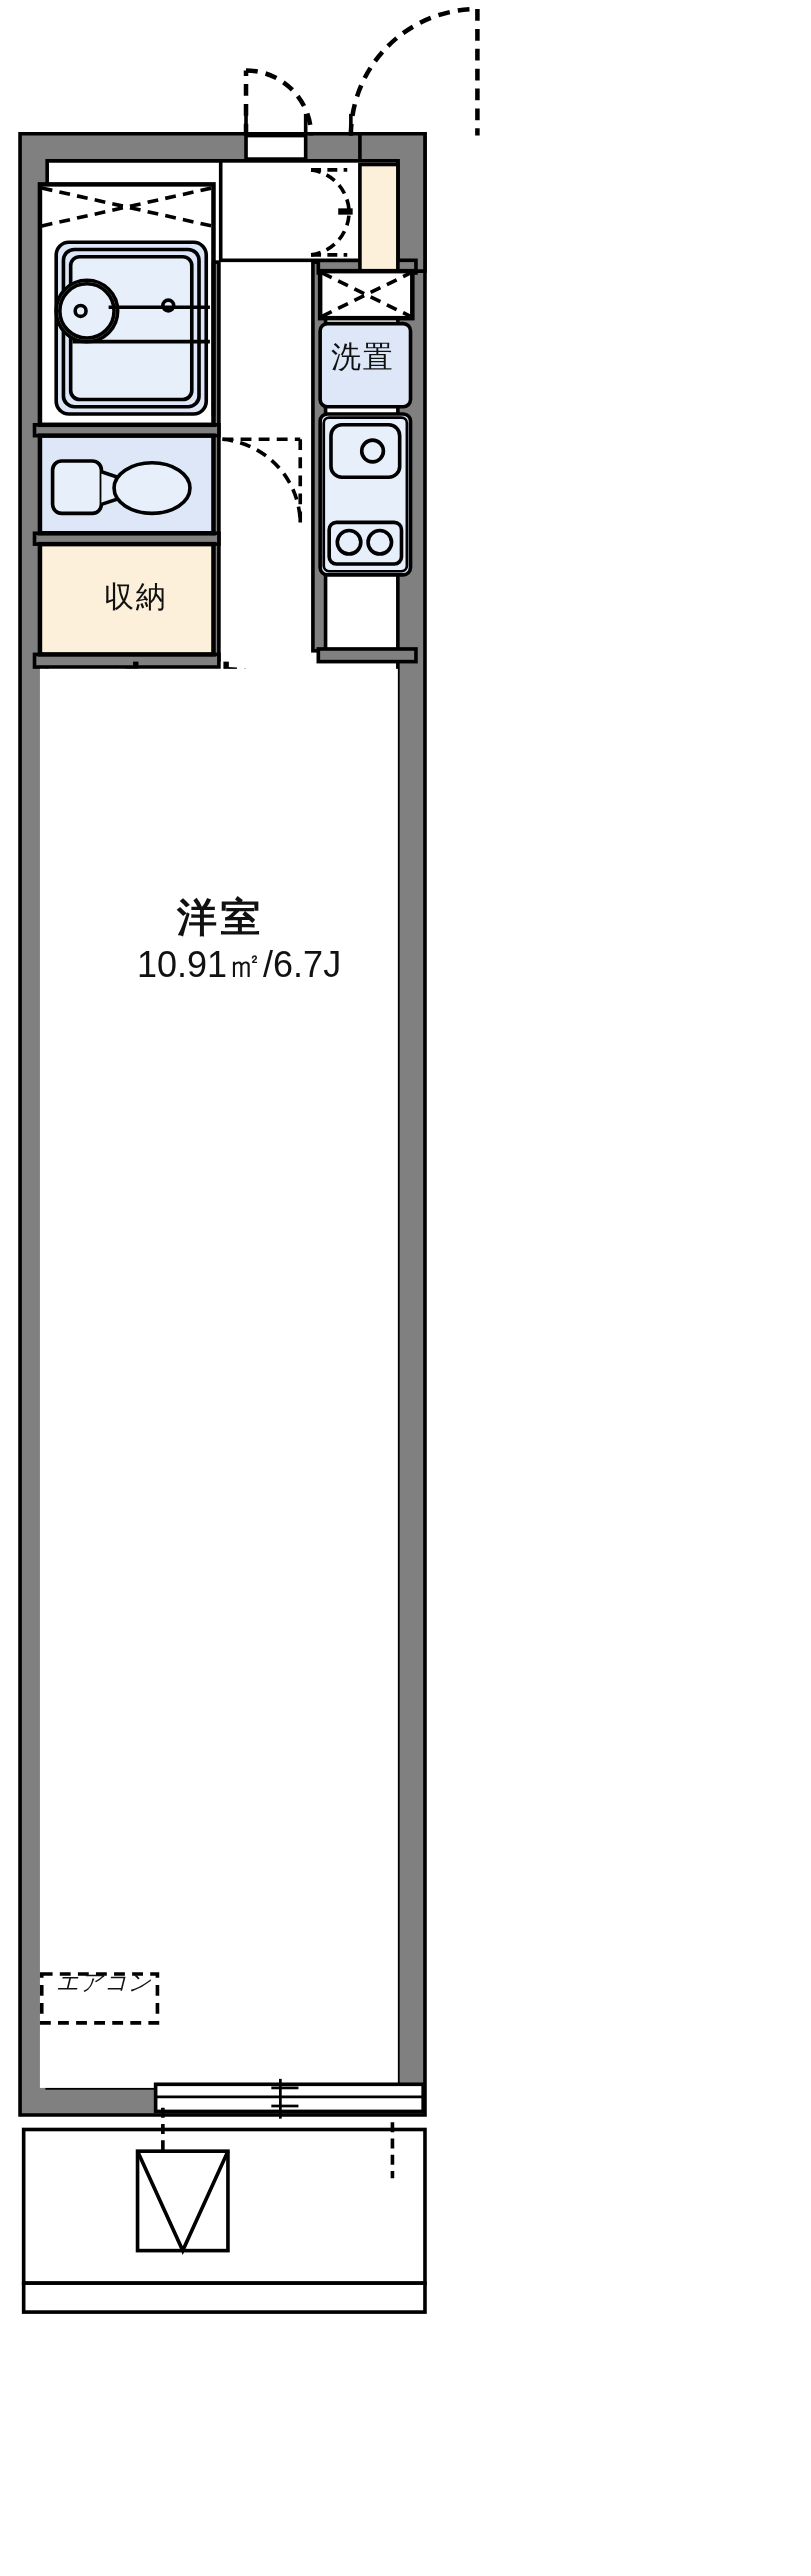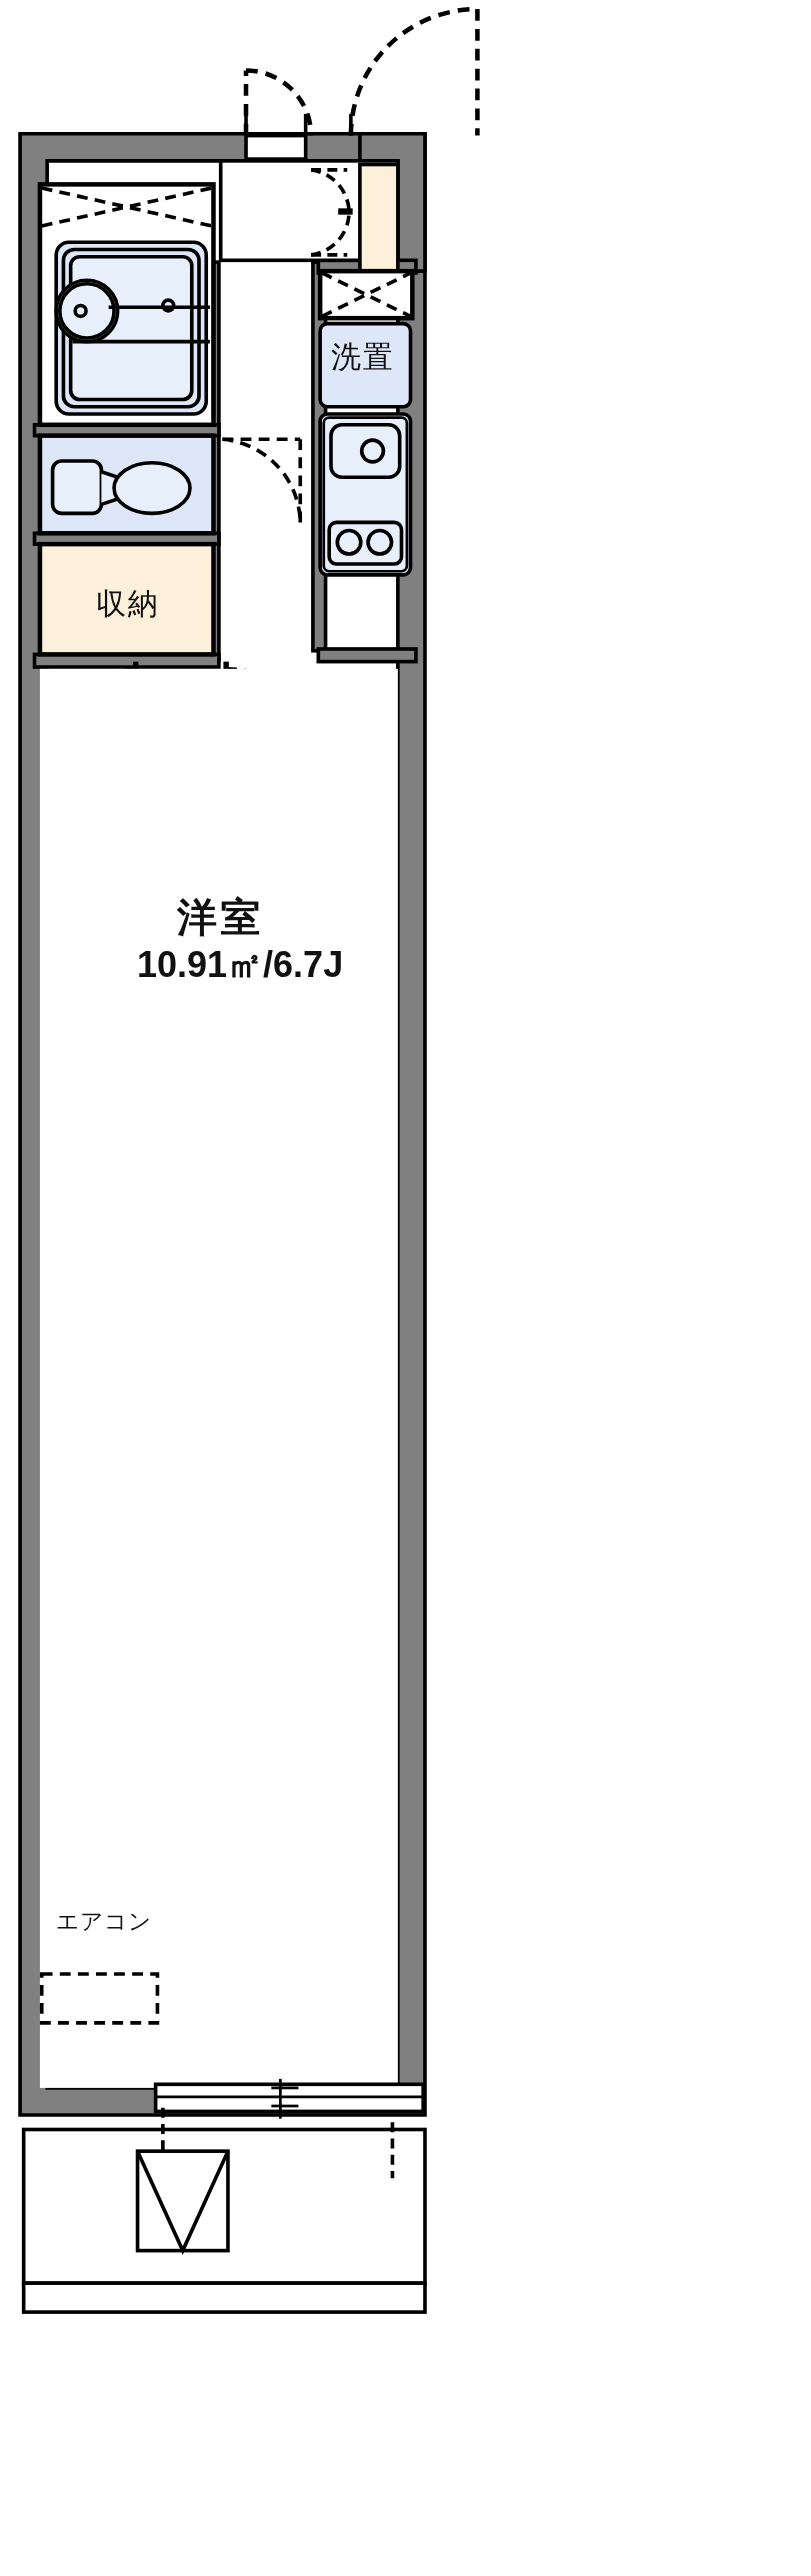--- a/index.html
+++ b/index.html
@@ -1,21 +1,21 @@
 <!DOCTYPE html>
 <html style="font-size:14.5px"><head>
 <meta charset="utf-8">
 <style>
   html,body{margin:0;padding:0;background:#ffffff;}
   body{font-family:"Liberation Sans","DejaVu Sans",sans-serif;}
   #plan{position:relative;width:812px;height:2576px;background:#fff;overflow:hidden;}
   #plan svg{position:absolute;left:0;top:0;}
   .lbl{position:absolute;white-space:nowrap;color:#111;line-height:1;}
   .lbl-room{font-size:40px;letter-spacing:3.6px;}
-  .lbl-area{font-size:36px;letter-spacing:0px;font-weight:bold;}
+  .lbl-area{font-size:36px;letter-spacing:0px;}
   .lbl-mid{font-size:30px;letter-spacing:1.8px;}
   .lbl-small{font-size:22.6px;letter-spacing:0.9px;}
 </style>
 </head>
 <body>
 
 <div id="plan">
 
   <svg width="812" height="2576" viewBox="0 0 898 2850" xmlns="http://www.w3.org/2000/svg">
 
@@ -194,24 +194,24 @@
         <rect x="152" y="2380" width="100" height="110" fill="#ffffff" stroke="#000" stroke-width="4"></rect>
         <path d="M152,2380 L202,2490 L252,2380" fill="none" stroke="#000" stroke-width="4"></path>
         <line x1="180" y1="2332" x2="180" y2="2380" stroke="#000" stroke-width="4" stroke-dasharray="11,7"></line>
       </g>
 
       <line x1="434" y1="2348" x2="434" y2="2410" stroke="#000" stroke-width="4" stroke-dasharray="11,7"></line>
     </g>
 
   </svg>
 
-  <div class="lbl lbl-mid" style="left:96px; top:582px;margin-top:7px;">収納</div>
+  <div class="lbl lbl-mid" style="left:104px; top:582px;">収納</div>
 
   <div class="lbl lbl-mid" style="left:331px; top:342px;text-align:right;">洗置</div>
 
   <div class="lbl lbl-room" style="left:177px; top:897px;font-weight:bold;">洋室</div>
 
   <div class="lbl lbl-area" style="left:137px; top:947px;">10.91㎡/6.7J</div>
 
-  <div class="lbl lbl-small" style="left:56px; top:1911px;">エアコン</div>
+  <div class="lbl lbl-small" style="left:56px; top:1972px;font-style:italic;">エアコン</div>
 
 </div>
 
 
 </body></html>

